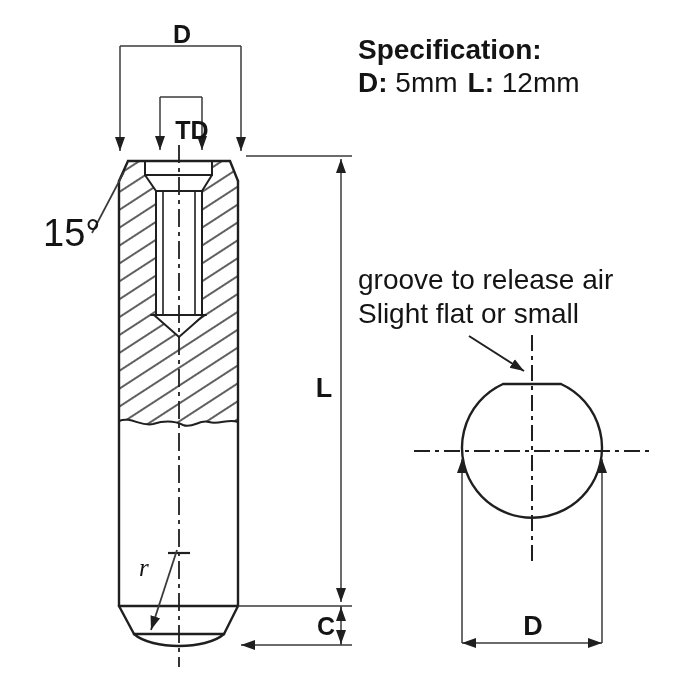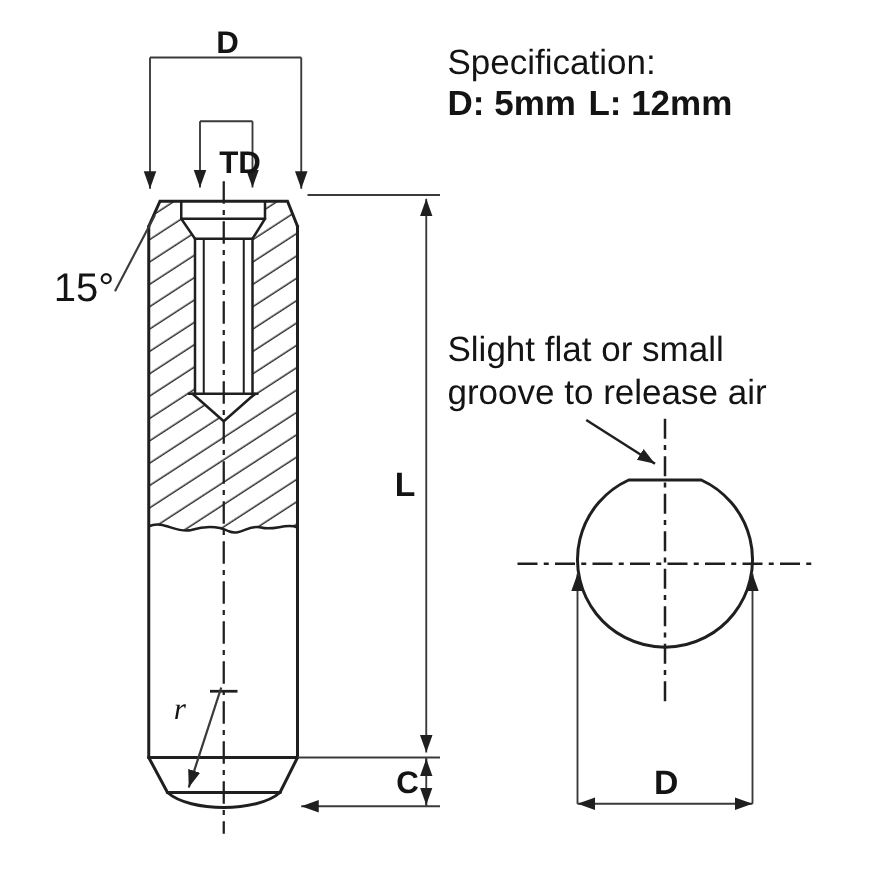--- a/index.html
+++ b/index.html
@@ -2,25 +2,25 @@
 <html><head>
 <meta charset="utf-8">
 <style>
   html,body{margin:0;padding:0;background:#fff;}
   #stage{position:relative;width:700px;height:700px;background:#fff;overflow:hidden;
          font-family:"Liberation Sans",sans-serif;color:#141414;}
   #drawing{position:absolute;left:0;top:0;}
   .lbl{position:absolute;white-space:nowrap;color:#141414;}
   .dim{font-weight:bold;font-size:25px;transform:translateX(-50%);}
   .spec{left:358px;top:33px;font-size:28px;line-height:33px;}
-  .spec .title{font-weight:normal;}
+  .spec .title{font-weight:bold;}
   .spec b{font-weight:bold;}
-  .spec span.val{font-weight:bold;margin-right:10px;}
+  .spec span.val{font-weight:normal;margin-right:10px;}
   .note{left:358px;top:263px;font-size:28px;line-height:34px;font-weight:normal;}
-  .angle{left:43px;top:212px;font-size:32px;}
+  .angle{left:43px;top:212px;font-size:38px;}
   .rlbl{left:139px;top:554px;font-size:25px;font-style:italic;
         font-family:"Liberation Serif",serif;}
 </style>
 </head>
 <body>
 
 <div id="stage">
 
   <svg id="drawing" width="700" height="700" viewBox="0 0 700 700">
     <defs>
@@ -113,22 +113,22 @@
   <div class="lbl spec">
     <div class="title">Specification:</div>
     <div>
       <b>D:</b>
       <span class="val">5mm</span><b>L:</b>
       <span class="val">12mm</span>
     </div>
   </div>
 
   <div class="lbl note">
+    <div>groove to release air</div>
     <div>Slight flat or small</div>
-    <div>groove to release air</div>
   </div>
 
   <div class="lbl dim" style="left:182px;top:20px;">D</div>
   <div class="lbl dim" style="left:192px;top:116px;">TD</div>
   <div class="lbl angle">15°</div>
   <div class="lbl dim" style="left:324px;top:373px;font-size:27px;">L</div>
   <div class="lbl rlbl">r</div>
   <div class="lbl dim" style="left:326px;top:612px;">C</div>
   <div class="lbl dim" style="left:533px;top:611px;font-size:27px;">D</div>
 

